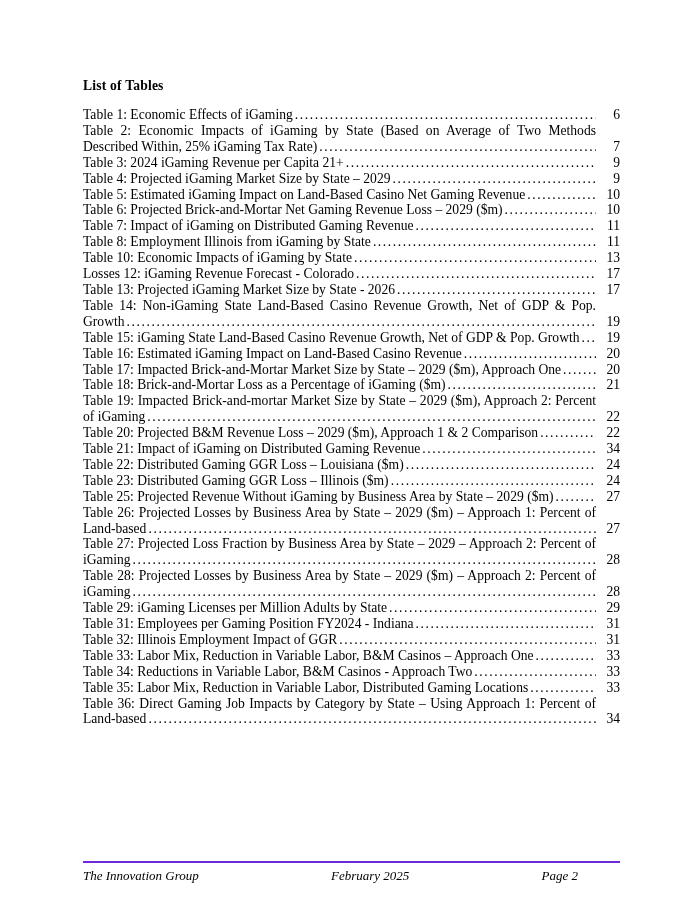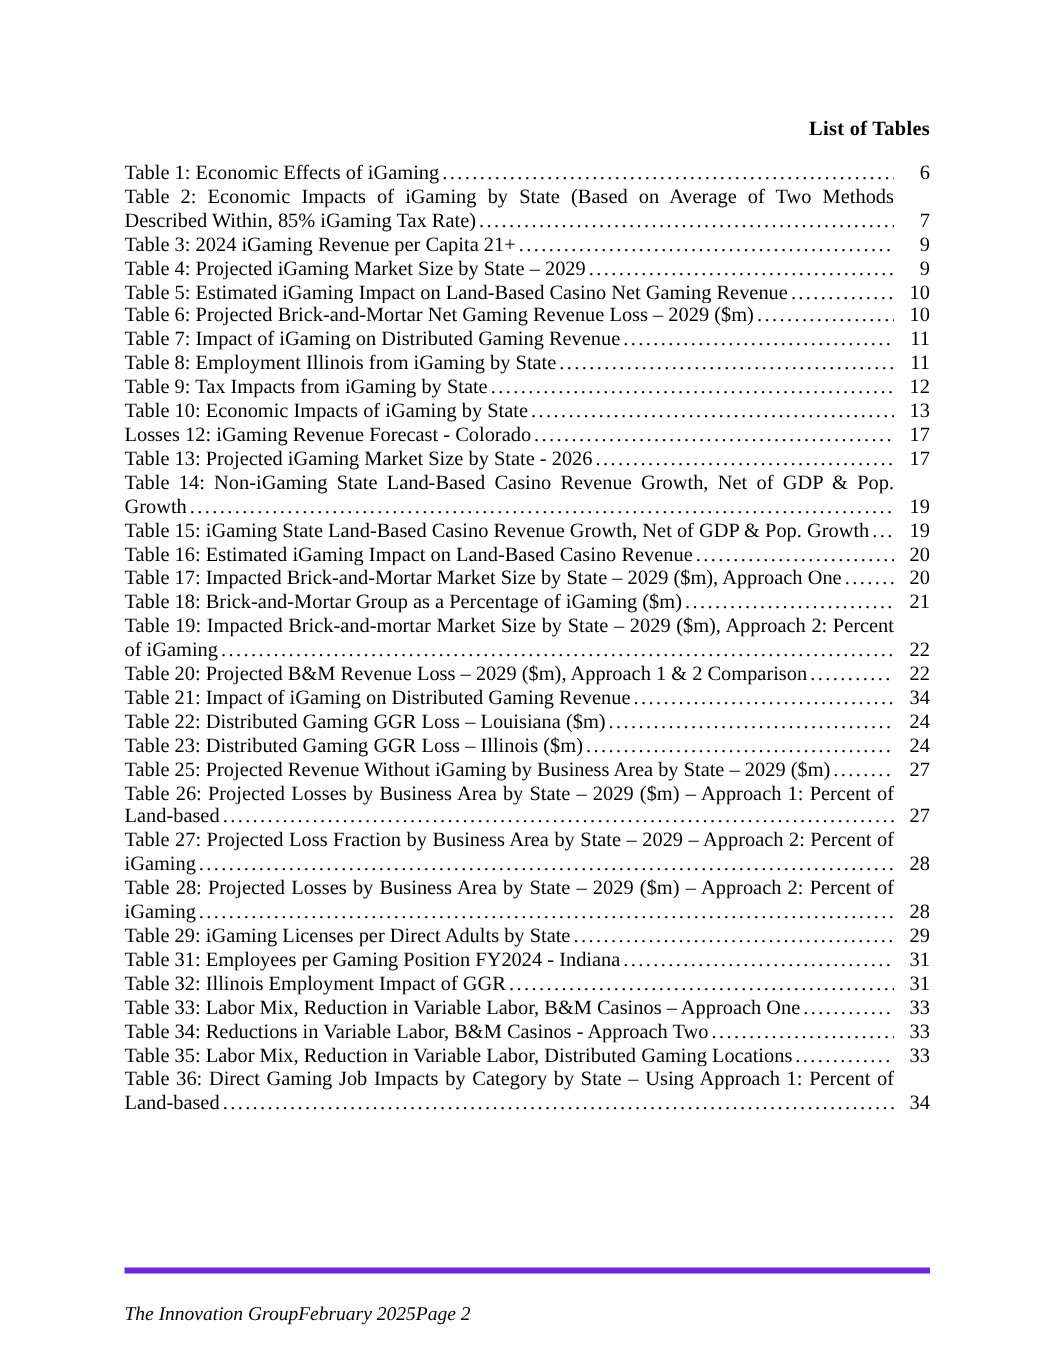--- a/index.html
+++ b/index.html
@@ -14,21 +14,21 @@
     color: #000;
   }
   .page {
     position: absolute;
     inset: 0;
     padding: 78px 80px 0 83px;
   }
   .doc-title {
     font-size: 13.6px;
     font-weight: bold;
-    text-align: right;
+    text-align: left;
     letter-spacing: 0.2px;
   }
   .toc {
     margin-top: 13px;
   }
   .toc-entry {
     display: flex;
     line-height: 15.9px;
   }
   .entry-text {
@@ -50,43 +50,44 @@
     flex: 0 0 24px;
     text-align: right;
     align-self: flex-end;
     line-height: 15.9px;
   }
   .footer {
     position: absolute;
     left: 83px;
     right: 80px;
     bottom: 22px;
-    border-top: 4px solid #6d28d9;
-    padding-top: 19px;
+    border-top: 2px solid #6d28d9;
+    padding-top: 5px;
     display: flex;
+    justify-content: space-between;
     font-style: italic;
     font-size: 13px;
   }
   .footer-right { padding-right: 42px; }
 </style>
 </head>
 <body>
 
 <div class="page">
 
   <div class="doc-title">List of Tables</div>
 
   <div class="toc" id="toc">
   <div class="toc-entry">
     <span class="entry-text">Table 1: Economic Effects of iGaming</span>
     <span class="entry-page">6</span>
   </div>
 
   <div class="toc-entry">
-    <span class="entry-text">Table 2: Economic Impacts of iGaming by State (Based on Average of Two Methods Described Within, 85% iGaming Tax Rate)</span>
+    <span class="entry-text">Table 2: Economic Impacts of iGaming by State (Based on Average of Two Methods Described Within, 25% iGaming Tax Rate)</span>
     <span class="entry-page">7</span>
   </div>
 
   <div class="toc-entry">
     <span class="entry-text">Table 3: 2024 iGaming Revenue per Capita 21+</span>
     <span class="entry-page">9</span>
   </div>
 
   <div class="toc-entry">
     <span class="entry-text">Table 4: Projected iGaming Market Size by State – 2029</span>
@@ -106,24 +107,20 @@
   <div class="toc-entry">
     <span class="entry-text">Table 7: Impact of iGaming on Distributed Gaming Revenue</span>
     <span class="entry-page">11</span>
   </div>
 
   <div class="toc-entry">
     <span class="entry-text">Table 8: Employment Illinois from iGaming by State</span>
     <span class="entry-page">11</span>
   </div>
 
-  <div class="toc-entry">
-    <span class="entry-text">Table 9: Tax Impacts from iGaming by State</span>
-    <span class="entry-page">12</span>
-  </div>
 
   <div class="toc-entry">
     <span class="entry-text">Table 10: Economic Impacts of iGaming by State</span>
     <span class="entry-page">13</span>
   </div>
 
 
   <div class="toc-entry">
     <span class="entry-text">Losses 12: iGaming Revenue Forecast - Colorado</span>
     <span class="entry-page">17</span>
@@ -148,21 +145,21 @@
     <span class="entry-text">Table 16: Estimated iGaming Impact on Land-Based Casino Revenue</span>
     <span class="entry-page">20</span>
   </div>
 
   <div class="toc-entry">
     <span class="entry-text">Table 17: Impacted Brick-and-Mortar Market Size by State – 2029 ($m), Approach One</span>
     <span class="entry-page">20</span>
   </div>
 
   <div class="toc-entry">
-    <span class="entry-text">Table 18: Brick-and-Mortar Group as a Percentage of iGaming ($m)</span>
+    <span class="entry-text">Table 18: Brick-and-Mortar Loss as a Percentage of iGaming ($m)</span>
     <span class="entry-page">21</span>
   </div>
 
   <div class="toc-entry">
     <span class="entry-text">Table 19: Impacted Brick-and-mortar Market Size by State – 2029 ($m), Approach 2: Percent of iGaming</span>
     <span class="entry-page">22</span>
   </div>
 
   <div class="toc-entry">
     <span class="entry-text">Table 20: Projected B&amp;M Revenue Loss – 2029 ($m), Approach 1 &amp; 2 Comparison</span>
@@ -199,21 +196,21 @@
     <span class="entry-text">Table 27: Projected Loss Fraction by Business Area by State – 2029 – Approach 2: Percent of iGaming</span>
     <span class="entry-page">28</span>
   </div>
 
   <div class="toc-entry">
     <span class="entry-text">Table 28: Projected Losses by Business Area by State – 2029 ($m) – Approach 2: Percent of iGaming</span>
     <span class="entry-page">28</span>
   </div>
 
   <div class="toc-entry">
-    <span class="entry-text">Table 29: iGaming Licenses per Direct Adults by State</span>
+    <span class="entry-text">Table 29: iGaming Licenses per Million Adults by State</span>
     <span class="entry-page">29</span>
   </div>
 
 
   <div class="toc-entry">
     <span class="entry-text">Table 31: Employees per Gaming Position FY2024 - Indiana</span>
     <span class="entry-page">31</span>
   </div>
 
   <div class="toc-entry">

